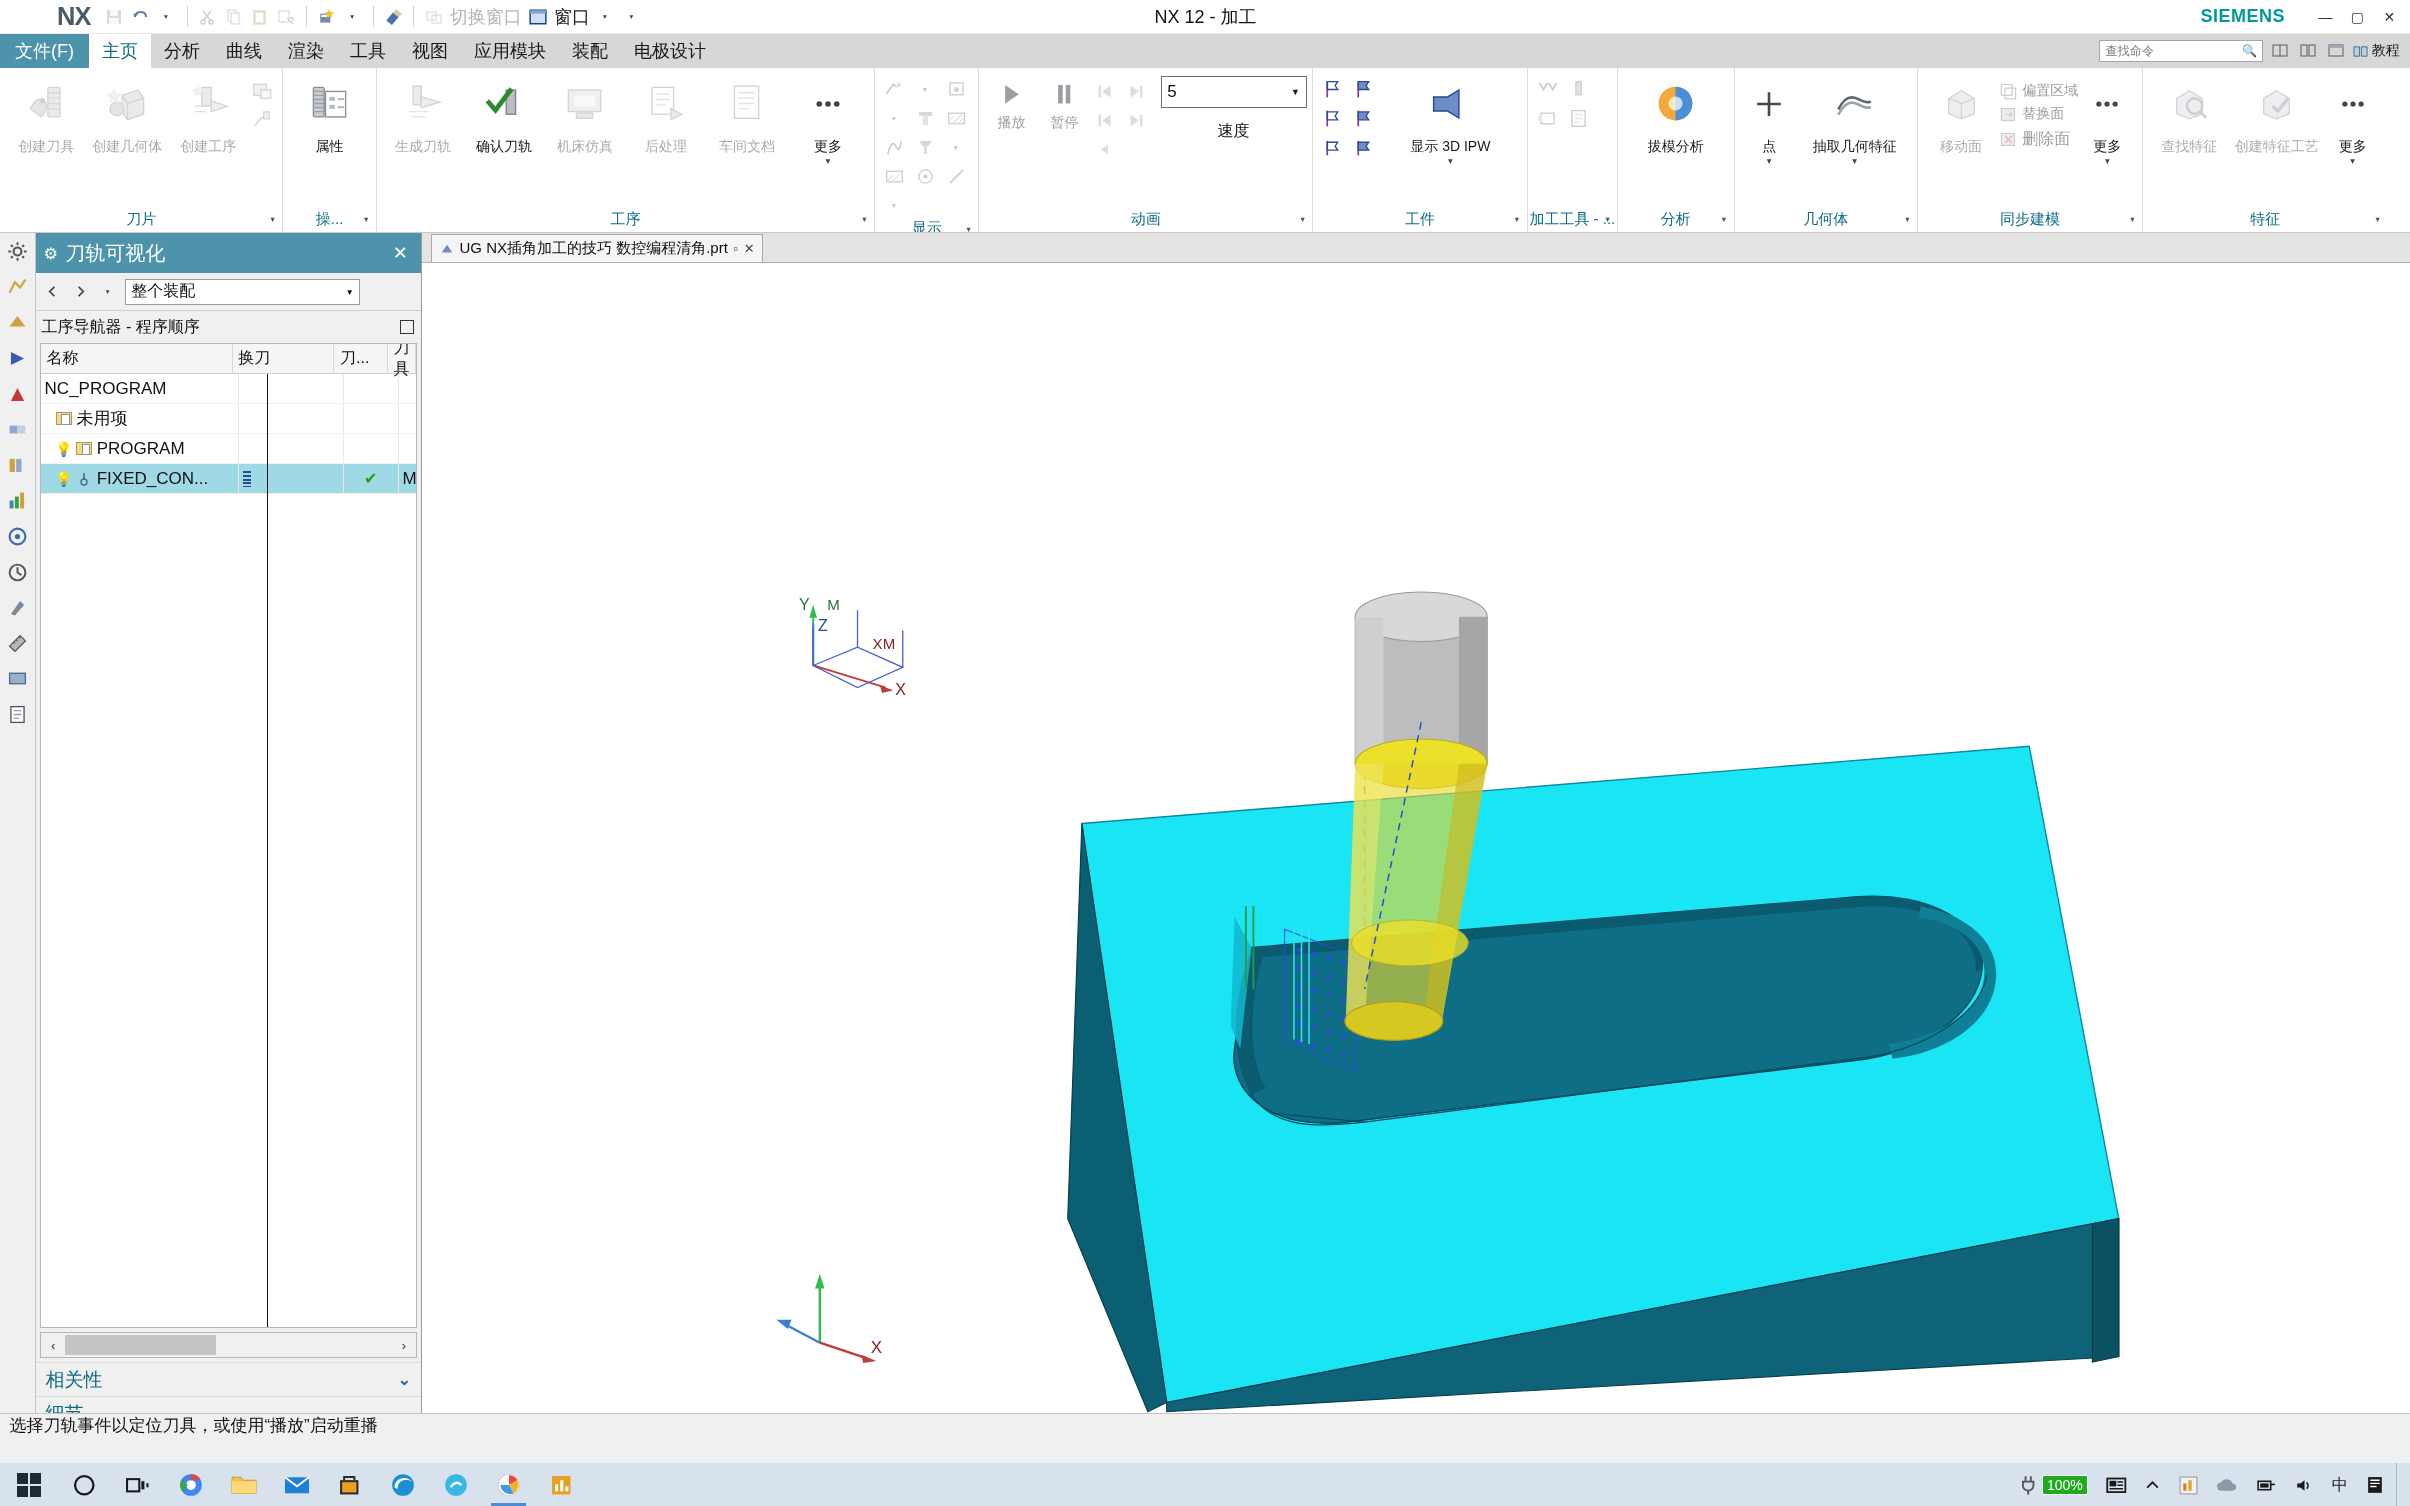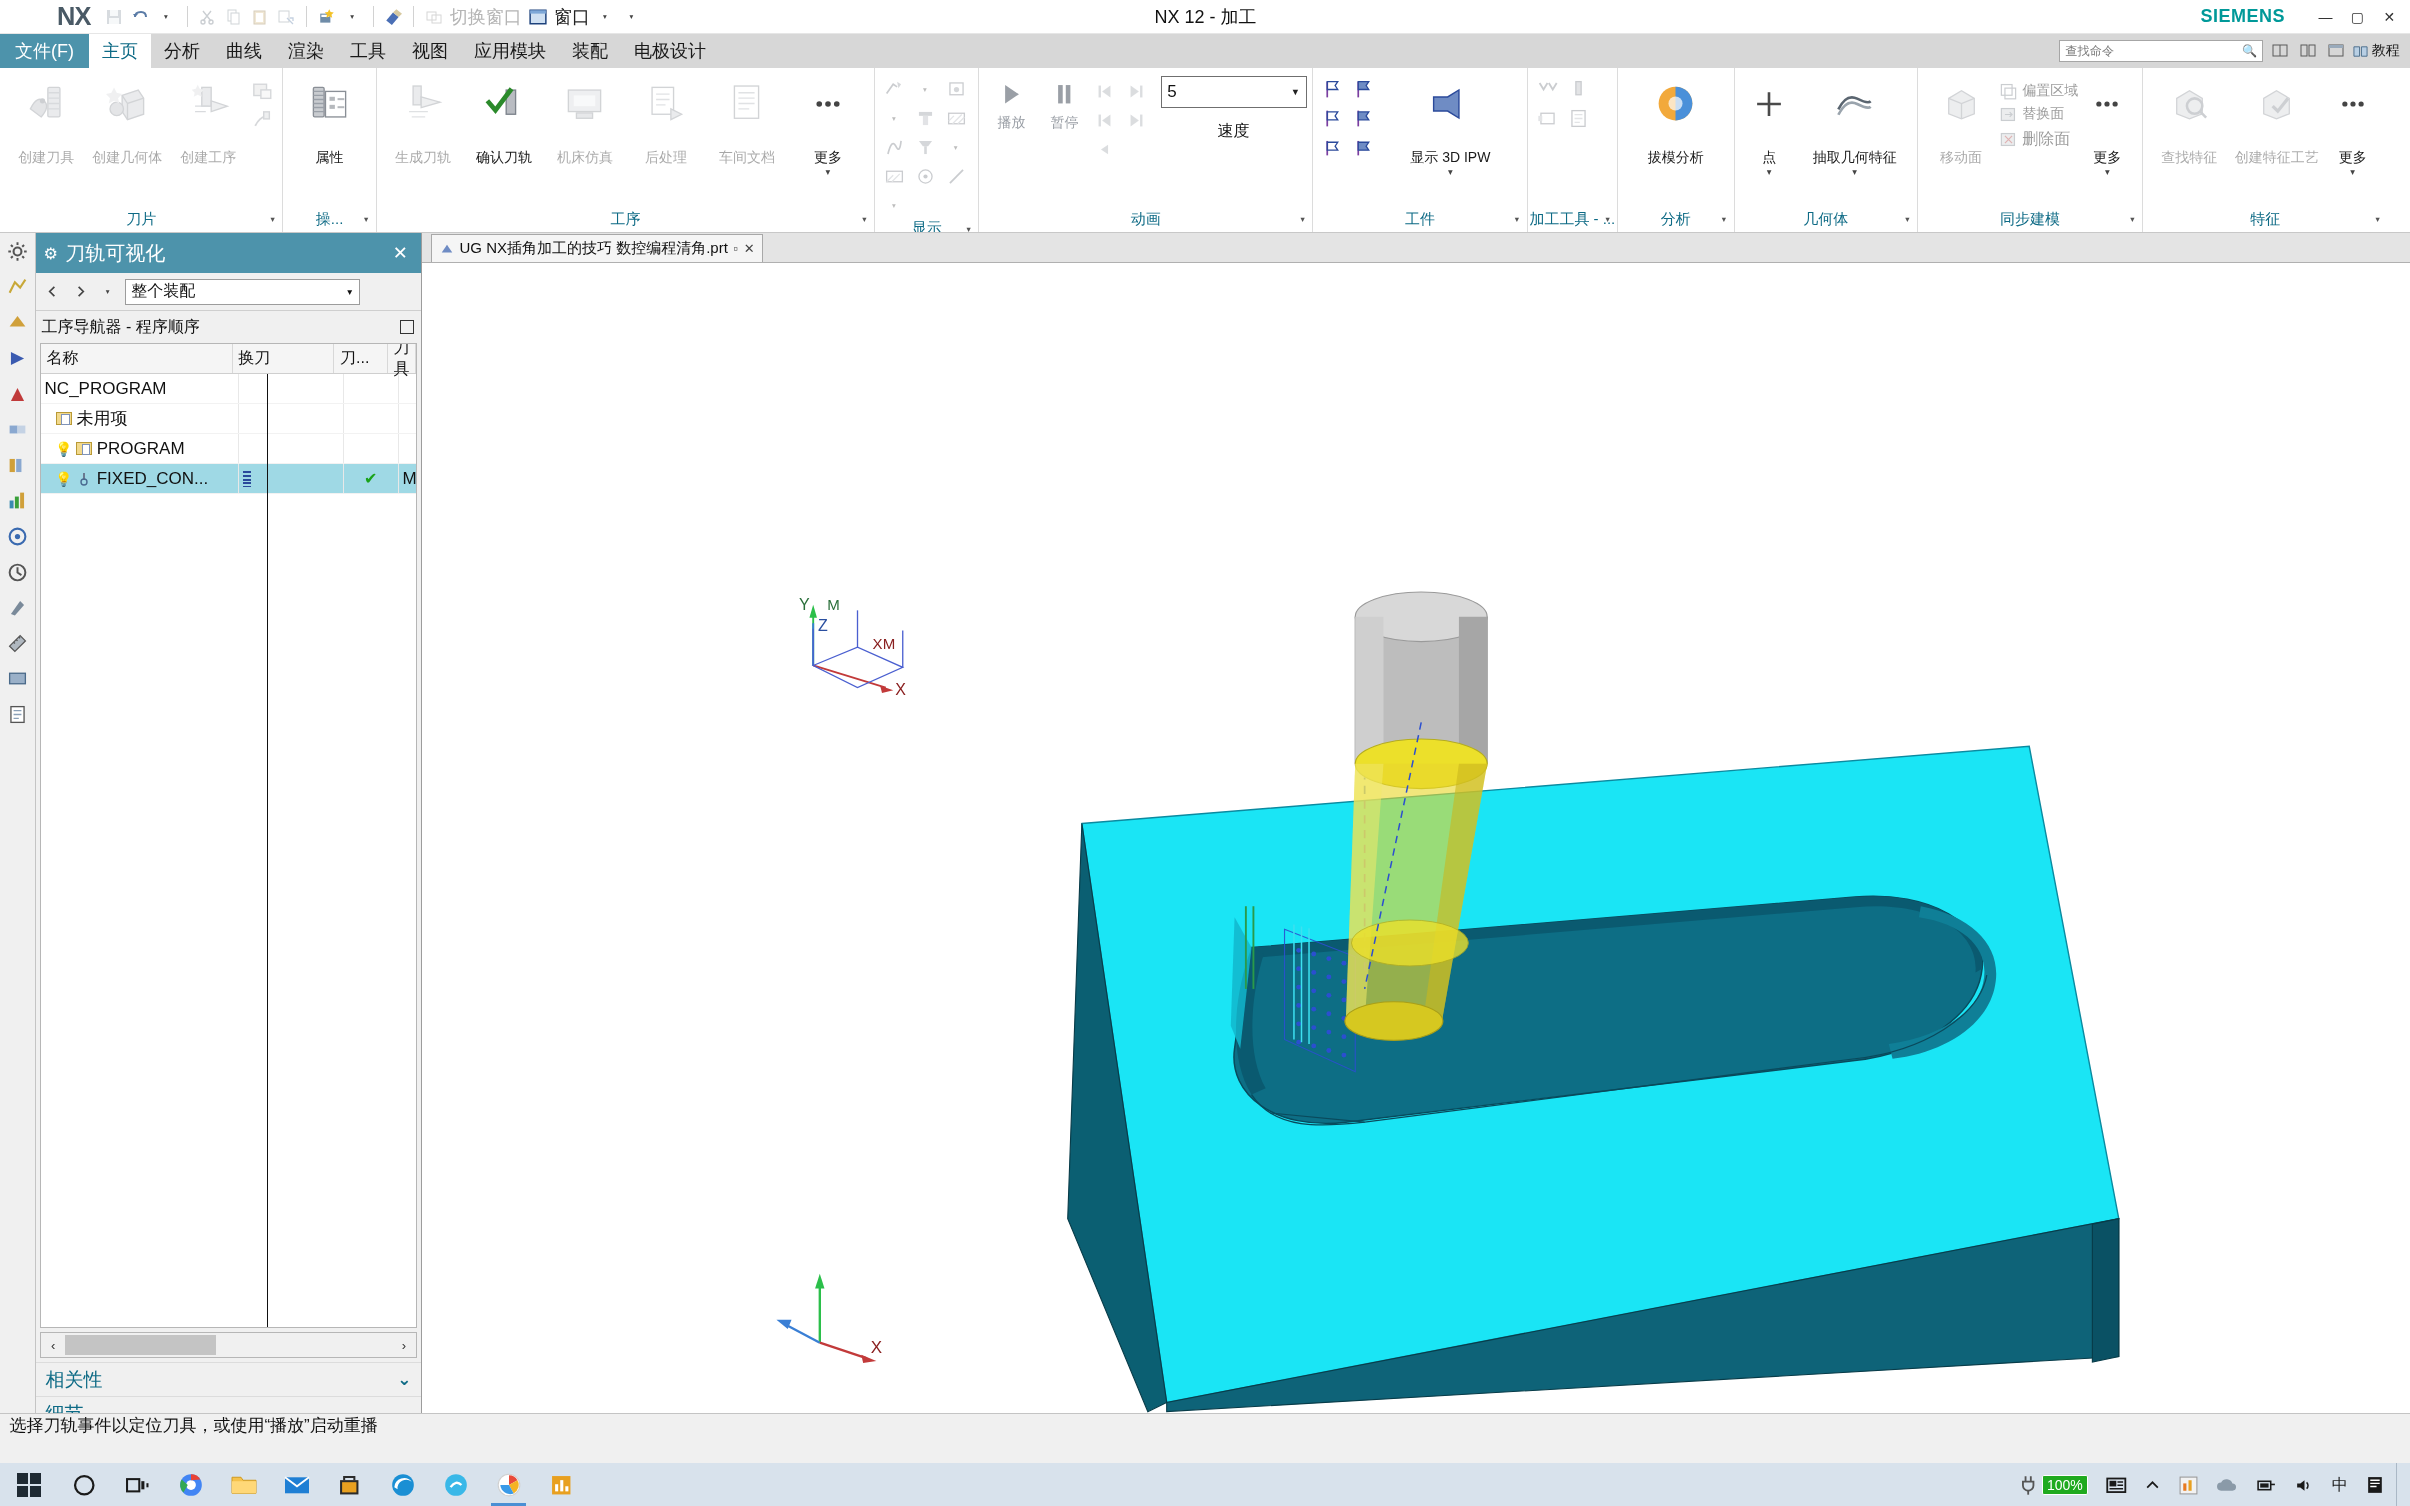--- a/index.html
+++ b/index.html
@@ -31,21 +31,21 @@
   
   .menurow { height:34px; background:#d7d7d7; display:flex; align-items:stretch;
     position:relative; }
   .file-tab { background:#4d93ab; color:#fff; font-size:18px; padding:0 15px;
     display:flex; align-items:center; cursor:pointer; }
   .mtab { font-size:18px; color:#1a1a1a; padding:0 13px; display:flex;
     align-items:center; cursor:pointer; }
   .mtab.active { background:#fff; color:#0d6a85; }
   .menu-right { margin-left:auto; display:flex; align-items:center; gap:5.6px;
     padding-right:7.5px; }
-  .searchbox { width:204px; height:22.6px; background:#fff; border:0.9px solid #a6a6a6;
+  .searchbox { width:164px; height:22.6px; background:#fff; border:0.9px solid #a6a6a6;
     font-size:12.2px; color:#7a7a7a; padding:0 21px 0 5.6px; display:flex;
     align-items:center; position:relative;text-align:center; }
   .searchbox .mag { position:absolute; right:3.8px; color:#555; font-size:12.2px; }
   .mr-icon { width:22.6px; height:22.6px; display:flex; align-items:center;
     justify-content:center; font-size:13px; color:#4a4a4a; cursor:pointer; }
   .tutor { font-size:14px; color:#1a1a1a; display:flex; align-items:center;
     gap:3.8px; cursor:pointer; padding-right:3.8px; }
 
   
   .ribbon { height:165px; background:#fff; display:flex; align-items:stretch;
@@ -55,21 +55,21 @@
   .rgroup + .rgroup { border-left:0.9px solid #dcdcdc; }
   .rg-body { flex:1; display:flex; align-items:flex-start; padding:3.8px 3.8px 0 3.8px; }
   .rg-label { height:26px; display:flex; align-items:center; justify-content:center;
     font-size:15px; color:#0d6a85; position:relative; }
   .rg-label .gcaret { position:absolute; right:5.6px; font-size:8.5px; color:#555; }
   .bigbtn { width:81px; display:flex; flex-direction:column; align-items:center;
     padding:1.9px 1.9px; cursor:pointer; }
   .bigbtn.dim { opacity:.38; }
   .bigbtn .bi { height:53px; display:flex; align-items:center; justify-content:center; }
   .bigbtn .bl { font-size:14px; color:#1a1a1a; text-align:center; line-height:1.15;
-    margin-top:19px; }
+    margin-top:8px; }
   .smallcol { display:flex; flex-direction:column; gap:0.9px; padding-top:1.9px; }
   .smallbtn { width:28px; height:28px; display:flex; align-items:center;
     justify-content:center; cursor:pointer; }
   .smallbtn.dim { opacity:.35; }
   .sgrid { display:grid; grid-template-columns:repeat(3,30px); gap:0.9px; }
 
   .speedbox { width:146px; height:32px; border:0.9px solid #6f6f6f; background:#fff;
     display:flex; align-items:center; padding:0 5.6px; font-size:17px; color:#111;
     position:relative; cursor:text; }
   .speedbox .dd { position:absolute; right:5.6px; font-size:9.4px; color:#222; }

